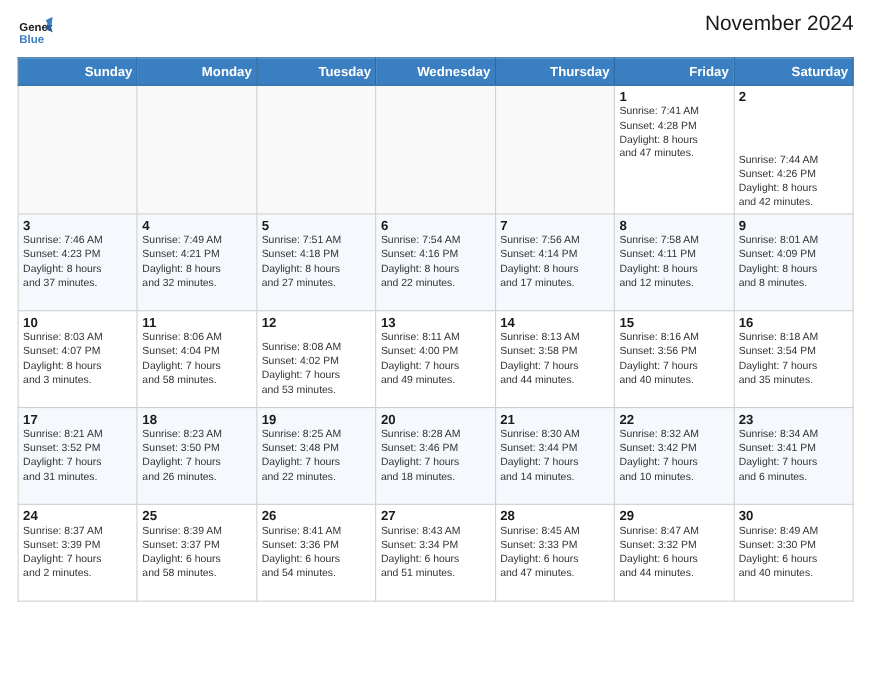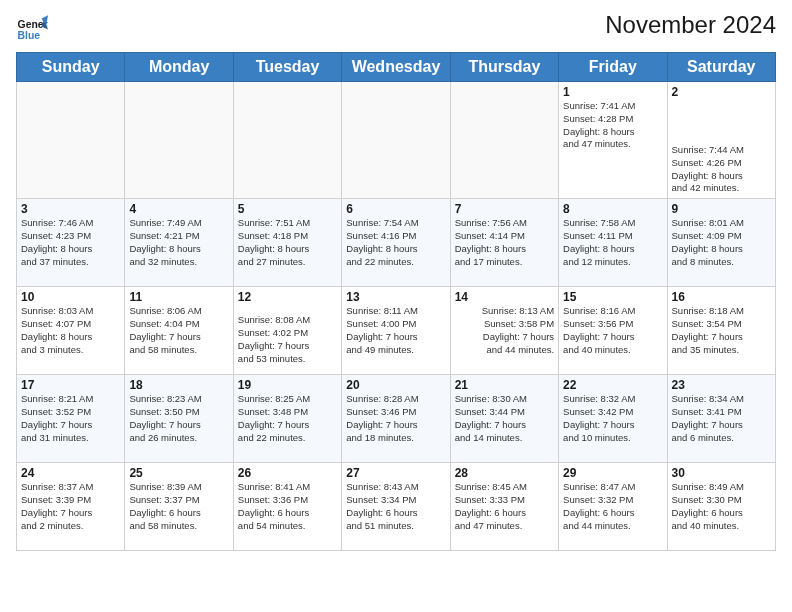--- a/index.html
+++ b/index.html
@@ -27,41 +27,41 @@
       gap: 4px;
     }
     .logo-icon {
       width: 32px;
       height: 32px;
     }
     .title-block {
       text-align: right;
     }
     .main-title {
-      font-size: 24px;
+      font-size: 19px;
       font-weight: 300;
       color: #1a1a1a;
       line-height: 1.1;
     }
     .sub-title {
       font-size: 15px;
       color: #444;
     }
     .calendar {
       width: 100%;
       border-collapse: collapse;
       table-layout: fixed;
     }
     .calendar th {
       background: #3a7fc1;
       color: #fff;
-      font-size: 16px;
+      font-size: 12px;
       font-weight: bold;
       padding: 5px 4px;
-      text-align: center;
+      text-align: right;
       border: 1px solid #2e6aa0;
     }
     .calendar td {
       border: 1px solid #d0d0d0;
       vertical-align: top;
       padding: 3px 4px;
       height: 88px;
       background: #fff;
       font-size: 10px;
       color: #333;
@@ -213,21 +213,21 @@
           </td>
           <td>
             <span class="day-num">13</span>
             <div class="day-info" style="white-space: pre-line;">Sunrise: 8:11 AM
 Sunset: 4:00 PM
 Daylight: 7 hours
 and 49 minutes.</div>
           </td>
           <td>
             <span class="day-num">14</span>
-            <div class="day-info" style="white-space: pre-line; text-align: right;">Sunrise: 8:13 AM
+            <div class="day-info" style="white-space: pre-line;">Sunrise: 8:13 AM
 Sunset: 3:58 PM
 Daylight: 7 hours
 and 44 minutes.</div>
           </td>
           <td>
             <span class="day-num">15</span>
             <div class="day-info" style="white-space: pre-line;">Sunrise: 8:16 AM
 Sunset: 3:56 PM
 Daylight: 7 hours
 and 40 minutes.</div>

